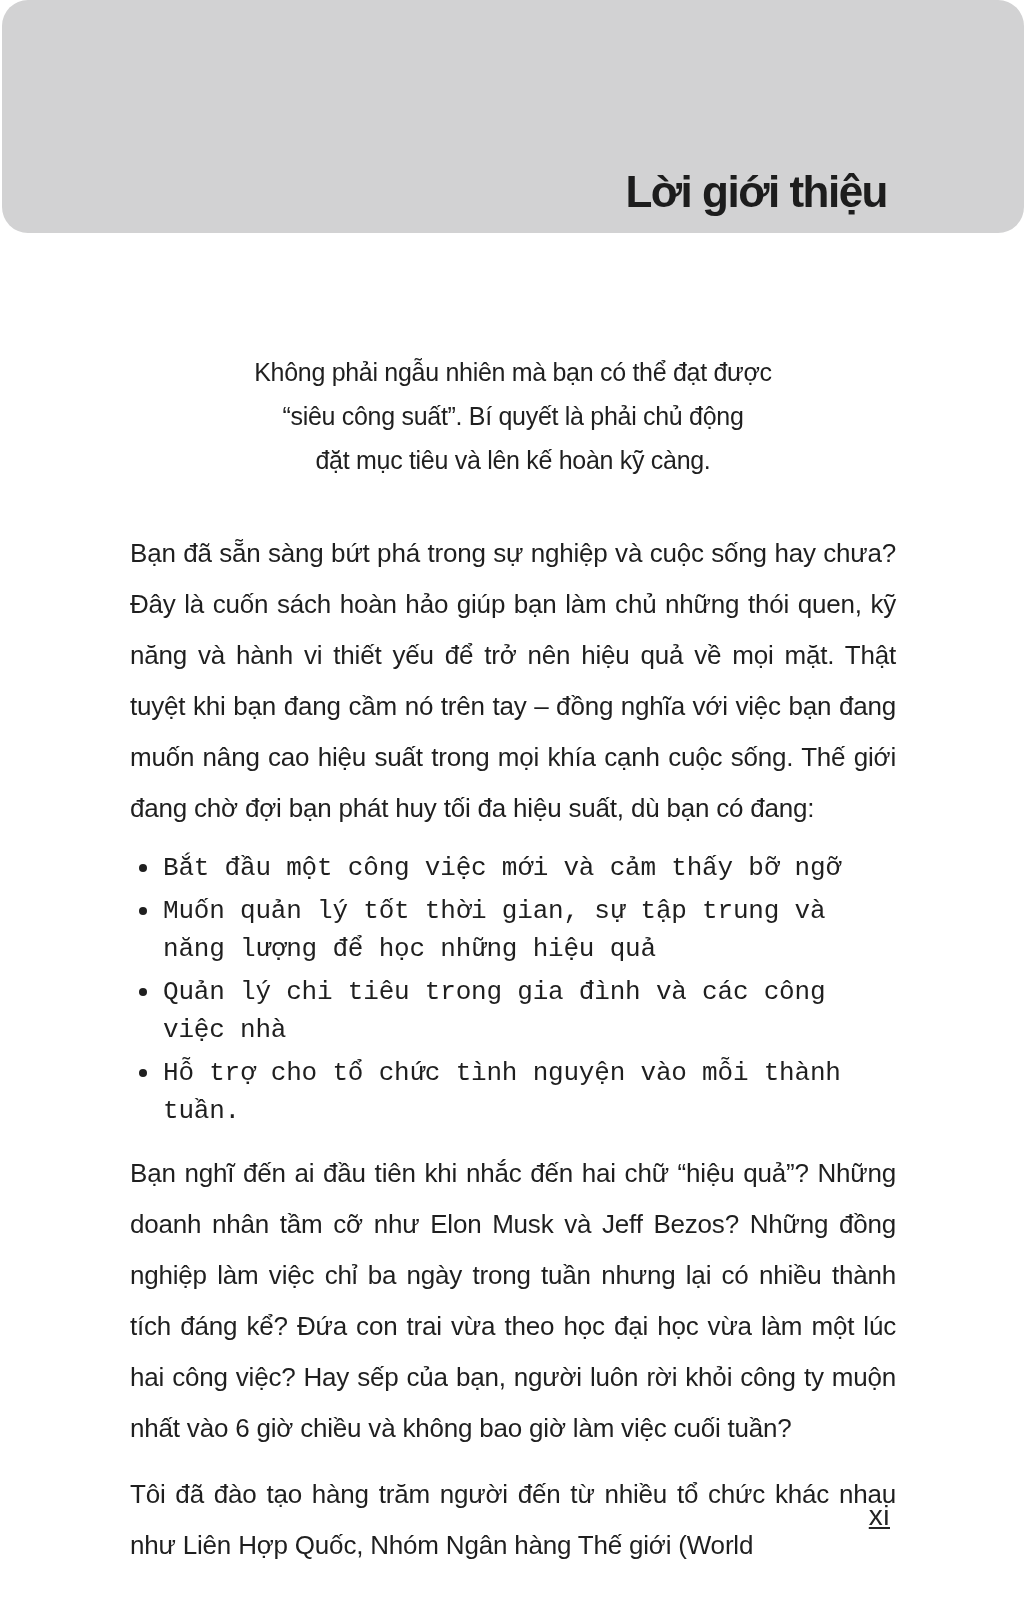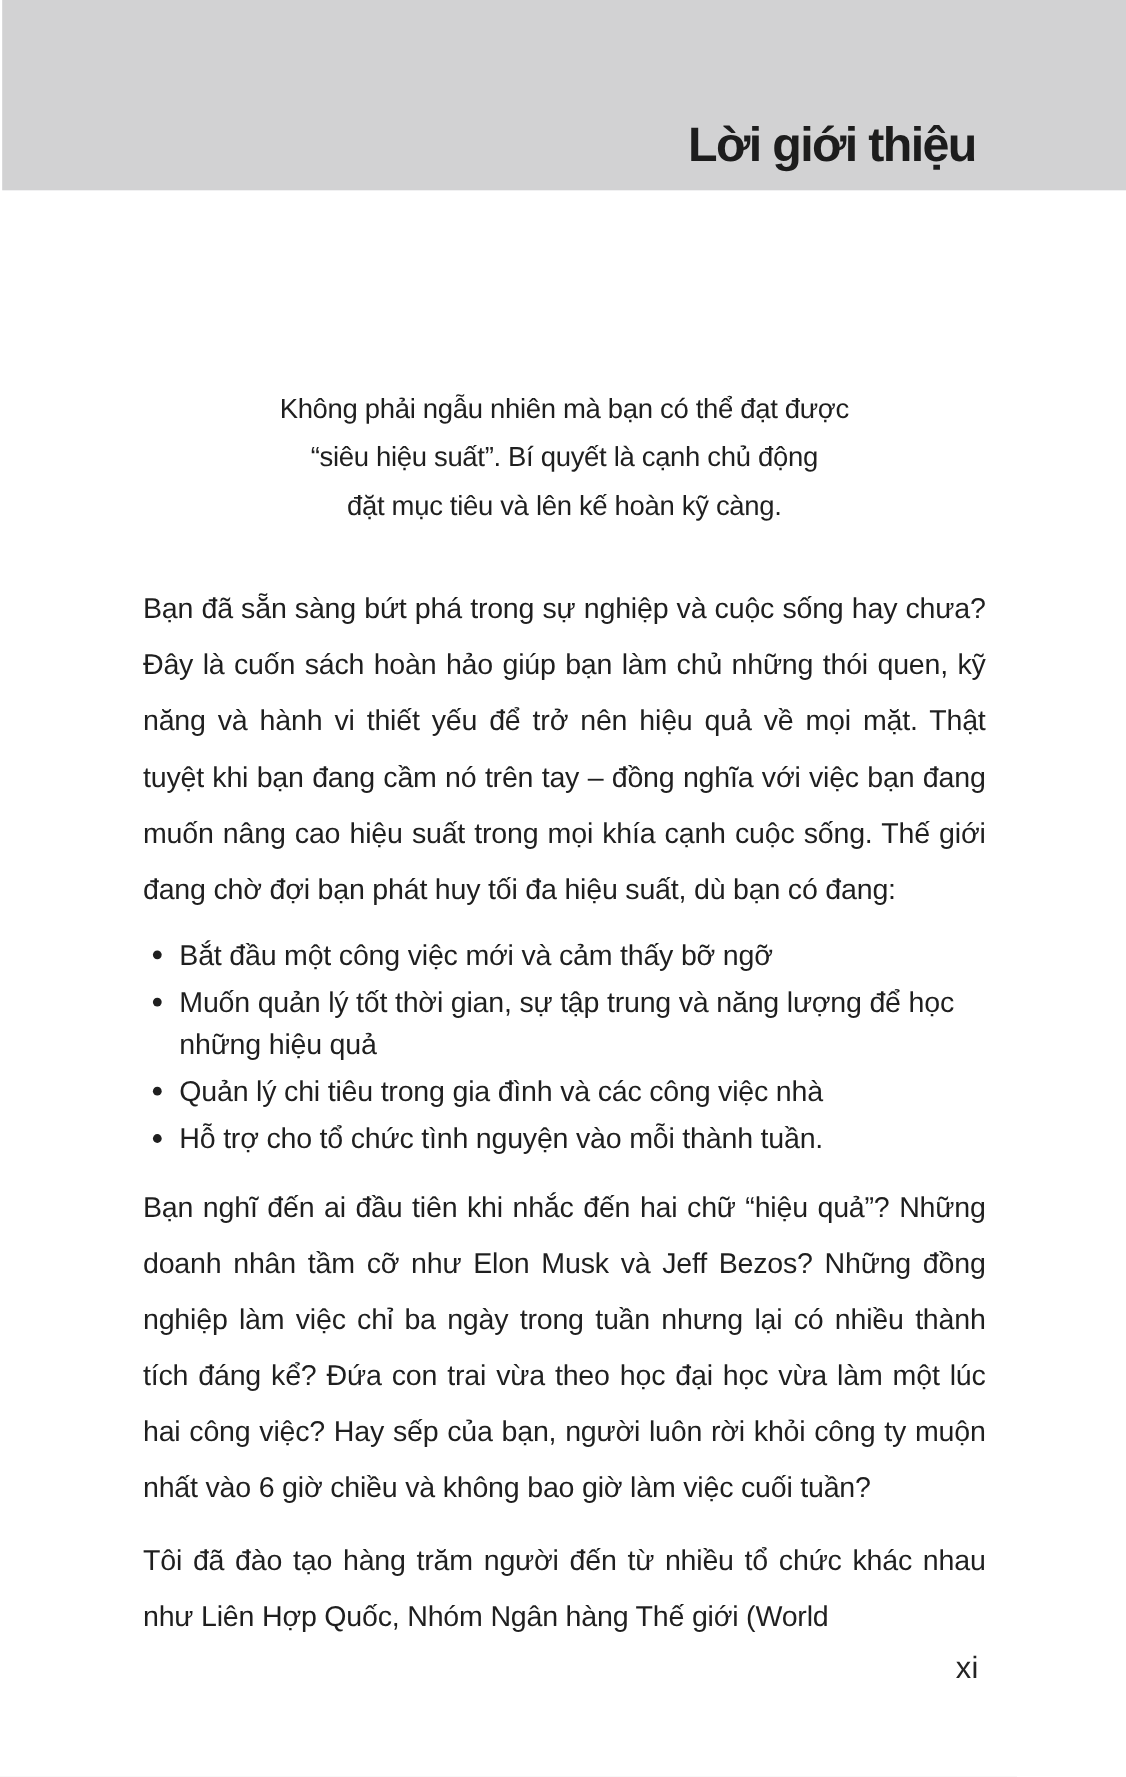--- a/index.html
+++ b/index.html
@@ -15,22 +15,23 @@
     margin:0 auto;
     background:var(--paper);
     overflow:hidden;
     font-family:"Liberation Sans", sans-serif;
     color:var(--ink);
   }
   
   .header-band{
     position:absolute;
     top:0; left:2px; right:0;
-    height:173px;
+    height:233px;
     background:var(--band);
+    border-radius:26px;
   }
   .chapter-title{
     position:absolute;
     right:137px;
     bottom:16px;
     font-size:44px;
     font-weight:700;
     letter-spacing:-1.5px;
     color:#1d1d1d;
     white-space:nowrap;
@@ -54,20 +55,21 @@
     text-align:justify;
     font-size:26px;
     line-height:51px;
     letter-spacing:-0.2px;
     margin:0 0 15px 0;
   }
   .bullet-list{
     list-style:none;
     margin:14px 0 18px 0;
     padding:0;
+    font-family:Liberation Mono, monospace;
   }
   .bullet-item{
     position:relative;
     padding-left:33px;
     font-size:26px;
     line-height:38px;
     letter-spacing:-0.2px;
     margin-bottom:5px;
   }
   .bullet-dot{
@@ -80,36 +82,37 @@
     background:var(--ink);
   }
   
   .page-number{
     position:absolute;
     right:134px;
     top:1500px;
     font-size:28px;
     letter-spacing:0.5px;
     color:#242424;
+    text-decoration:underline;
   }
 </style>
 </head>
 <body>
 
 <div class="page">
 
   <div class="header-band">
     <div class="chapter-title">Lời giới thiệu</div>
   </div>
 
   <div class="content">
 
     <div class="epigraph">
       <div>Không phải ngẫu nhiên mà bạn có thể đạt được</div>
-      <div>“siêu hiệu suất”. Bí quyết là cạnh chủ động</div>
+      <div>“siêu công suất”. Bí quyết là phải chủ động</div>
       <div>đặt mục tiêu và lên kế hoàn kỹ càng.</div>
     </div>
 
     <p class="para">Bạn đã sẵn sàng bứt phá trong sự nghiệp và cuộc sống hay chưa? Đây là cuốn sách hoàn hảo giúp bạn làm chủ những thói quen, kỹ năng và hành vi thiết yếu để trở nên hiệu quả về mọi mặt. Thật tuyệt khi bạn đang cầm nó trên tay – đồng nghĩa với việc bạn đang muốn nâng cao hiệu suất trong mọi khía cạnh cuộc sống. Thế giới đang chờ đợi bạn phát huy tối đa hiệu suất, dù bạn có đang:</p>
 
     <ul class="bullet-list">
       <li class="bullet-item">
         <span class="bullet-dot"></span>
         <span>Bắt đầu một công việc mới và cảm thấy bỡ ngỡ</span>
       </li>

